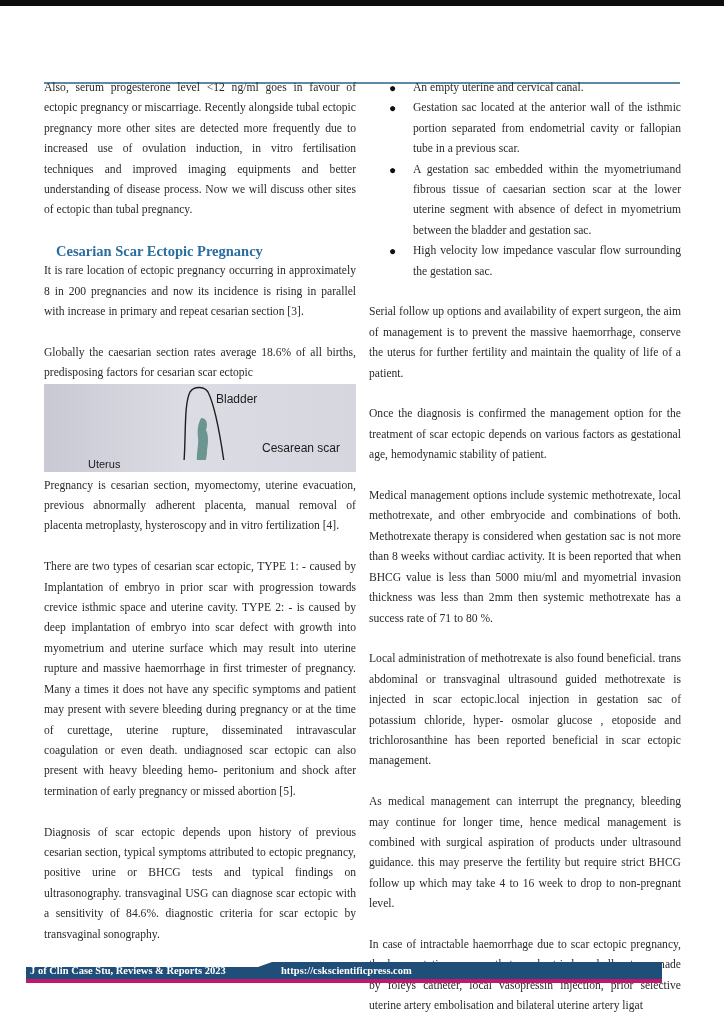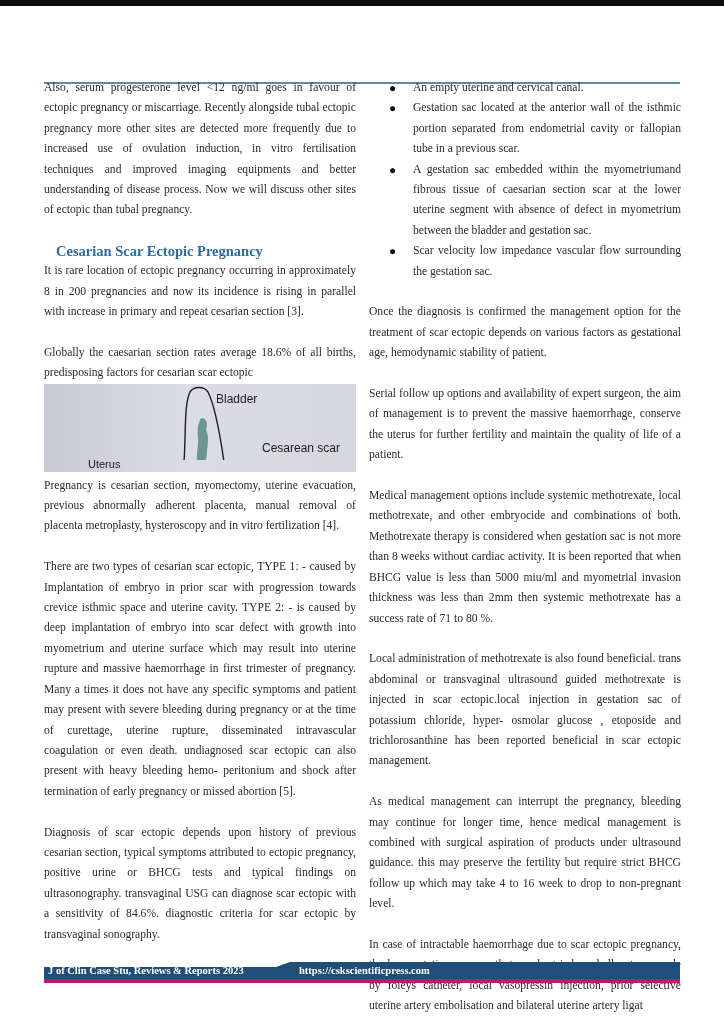--- a/index.html
+++ b/index.html
@@ -16,21 +16,21 @@
   p.tight { margin-bottom: 0; }
   .heading { color: #2a6d9e; font-weight: bold; font-size: 14.5px; line-height: 20px; margin: 6px 0 0 12px; }
   ul.bullets { list-style: none; margin: 0 0 20.4px 0; padding: 0; }
   ul.bullets li { position: relative; padding-left: 44px; }
   ul.bullets li .dot { position: absolute; left: 20px; top: 0; font-size: 12px; color: #111; }
   .figure {
     width: 312px; height: 88px; margin: 0 0 4px 0; position: relative;
     background: linear-gradient(90deg, #c9c9d4 0%, #dcdce4 45%, #d6d6de 100%); overflow: hidden;
   }
   .fig-label { position: absolute; font-family: "Liberation Sans", "DejaVu Sans", sans-serif; color: #1b1b1b; font-size: 12px; }
-  .footer { position: absolute; left: 44px; top: 962px; width: 636px; height: 24px; }
+  .footer { position: absolute; left: 26px; top: 962px; width: 636px; height: 24px; }
   .footer-bar {
     position: absolute; left: 0; top: 0; width: 636px; height: 17px; background: #1f4f78;
     clip-path: polygon(0 5px, 232px 5px, 246px 0, 636px 0, 636px 17px, 0 17px);
   }
   .footer-pink { position: absolute; left: 0; top: 17px; width: 636px; height: 4px; background: #c2186b; }
   .footer-text { position: absolute; top: 3px; color: #ffffff; font-weight: bold; font-size: 10.5px; }
   .f-journal { left: 4px; }
   .f-url { left: 255px; }
   .f-page { right: 4px; font-size: 16px; margin-top: 48px; }
 </style>
@@ -59,24 +59,24 @@
   <p>Pregnancy is cesarian section, myomectomy, uterine evacuation, previous abnormally adherent placenta, manual removal of placenta metroplasty, hysteroscopy and in vitro fertilization [4].</p>
   <p>There are two types of cesarian scar ectopic, TYPE 1: - caused by Implantation of embryo in prior scar with progression towards crevice isthmic space and uterine cavity. TYPE 2: - is caused by deep implantation of embryo into scar defect with growth into myometrium and uterine surface which may result into uterine rupture and massive haemorrhage in first trimester of pregnancy. Many a times it does not have any specific symptoms and patient may present with severe bleeding during pregnancy or at the time of curettage, uterine rupture, disseminated intravascular coagulation or even death. undiagnosed scar ectopic can also present with heavy bleeding hemo- peritonium and shock after termination of early pregnancy or missed abortion [5].</p>
   <p>Diagnosis of scar ectopic depends upon history of previous cesarian section, typical symptoms attributed to ectopic pregnancy, positive urine or BHCG tests and typical findings on ultrasonography. transvaginal USG can diagnose scar ectopic with a sensitivity of 84.6%. diagnostic criteria for scar ectopic by transvaginal sonography.</p>
 </div>
 
 <div class="col right">
   <ul class="bullets">
     <li><span class="dot">●</span><span>An empty uterine and cervical canal.</span></li>
     <li><span class="dot">●</span><span>Gestation sac located at the anterior wall of the isthmic portion separated from endometrial cavity or fallopian tube in a previous scar.</span></li>
     <li><span class="dot">●</span><span>A gestation sac embedded within the myometriumand fibrous tissue of caesarian section scar at the lower uterine segment with absence of defect in myometrium between the bladder and gestation sac.</span></li>
-    <li><span class="dot">●</span><span>Scar velocity low impedance vascular flow surrounding the gestation sac.</span></li>
+    <li><span class="dot">●</span><span>High velocity low impedance vascular flow surrounding the gestation sac.</span></li>
   </ul>
+  <p>Serial follow up options and availability of expert surgeon, the aim of management is to prevent the massive haemorrhage, conserve the uterus for further fertility and maintain the quality of life of a patient.</p>
   <p>Once the diagnosis is confirmed the management option for the treatment of scar ectopic depends on various factors as gestational age, hemodynamic stability of patient.</p>
-  <p>Serial follow up options and availability of expert surgeon, the aim of management is to prevent the massive haemorrhage, conserve the uterus for further fertility and maintain the quality of life of a patient.</p>
   <p>Medical management options include systemic methotrexate, local methotrexate, and other embryocide and combinations of both. Methotrexate therapy is considered when gestation sac is not more than 8 weeks without cardiac activity. It is been reported that when BHCG value is less than 5000 miu/ml and myometrial invasion thickness was less than 2mm then systemic methotrexate has a success rate of 71 to 80 %.</p>
   <p>Local administration of methotrexate is also found beneficial. trans abdominal or transvaginal ultrasound guided methotrexate is injected in scar ectopic.local injection in gestation sac of potassium chloride, hyper- osmolar glucose , etoposide and trichlorosanthine has been reported beneficial in scar ectopic management.</p>
   <p>As medical management can interrupt the pregnancy, bleeding may continue for longer time, hence medical management is combined with surgical aspiration of products under ultrasound guidance. this may preserve the fertility but require strict BHCG follow up which may take 4 to 16 week to drop to non-pregnant level.</p>
   <p>In case of intractable haemorrhage due to scar ectopic pregnancy, the homeostatic measures that can be tried are ballon tamponade by foleys catheter, local vasopressin injection, prior selective uterine artery embolisation and bilateral uterine artery ligat</p>
 </div>
 
 <div class="footer">
   <div class="footer-bar"></div>
   <div class="footer-pink"></div>
   <span class="footer-text f-journal">J of Clin Case Stu, Reviews &amp; Reports 2023</span>

